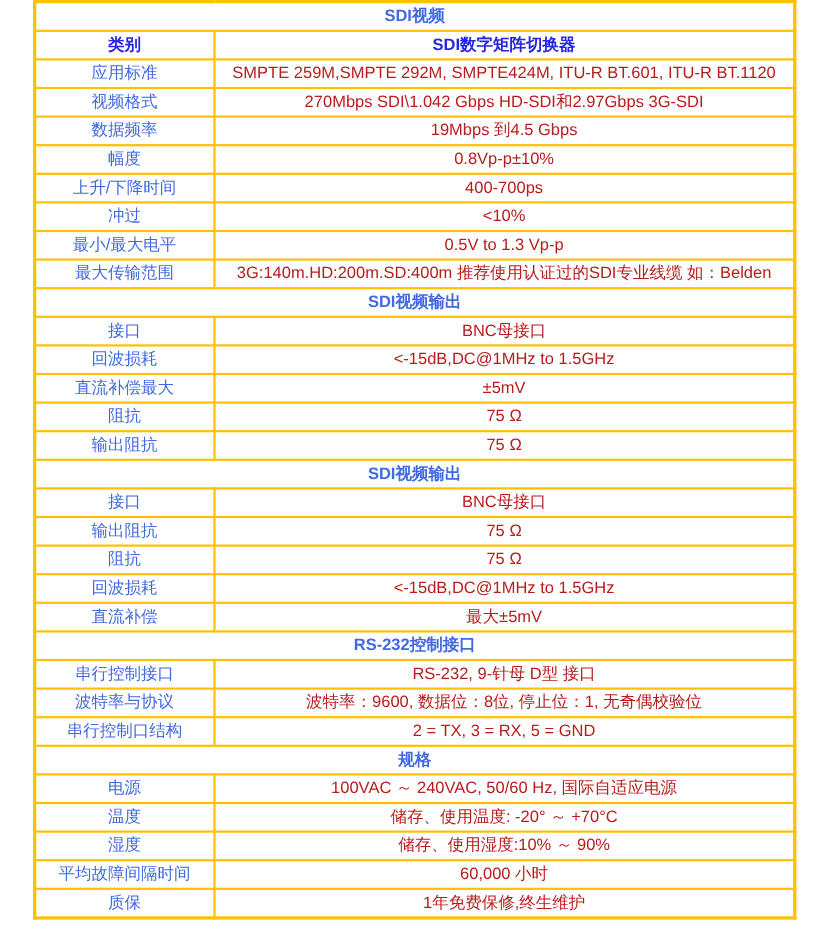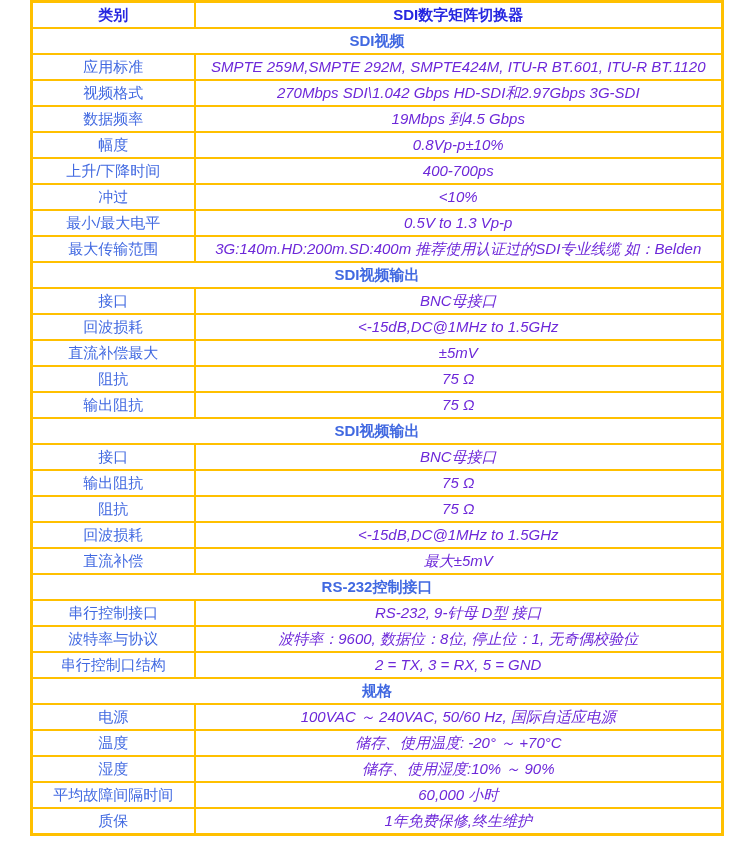--- a/index.html
+++ b/index.html
@@ -42,41 +42,40 @@
   }
   td.section-cell {
     color: #4169E1;
     font-weight: bold;
   }
   th.spec-label {
     color: #4169E1;
     font-weight: normal;
   }
   td.spec-value {
-    color: #6d28d9;
+    color: #b91c1c;
     font-weight: normal;
-    font-style: italic;
   }
 </style>
 </head>
 <body>
 
 <div class="page">
   <table class="spec">
     <colgroup>
       <col class="c1">
       <col class="c2">
     </colgroup>
     <tbody>
         <tr>
+          <td colspan="2" class="section-cell">SDI视频</td>
+        </tr>
+        <tr>
           <th class="head-label">类别</th>
           <td class="head-value">SDI数字矩阵切换器</td>
-        </tr>
-        <tr>
-          <td colspan="2" class="section-cell">SDI视频</td>
         </tr>
         <tr>
           <th class="spec-label">应用标准</th>
           <td class="spec-value">SMPTE 259M,SMPTE 292M, SMPTE424M, ITU-R BT.601, ITU-R BT.1120</td>
         </tr>
         <tr>
           <th class="spec-label">视频格式</th>
           <td class="spec-value">270Mbps SDI\1.042 Gbps HD-SDI和2.97Gbps 3G-SDI</td>
         </tr>
         <tr>

